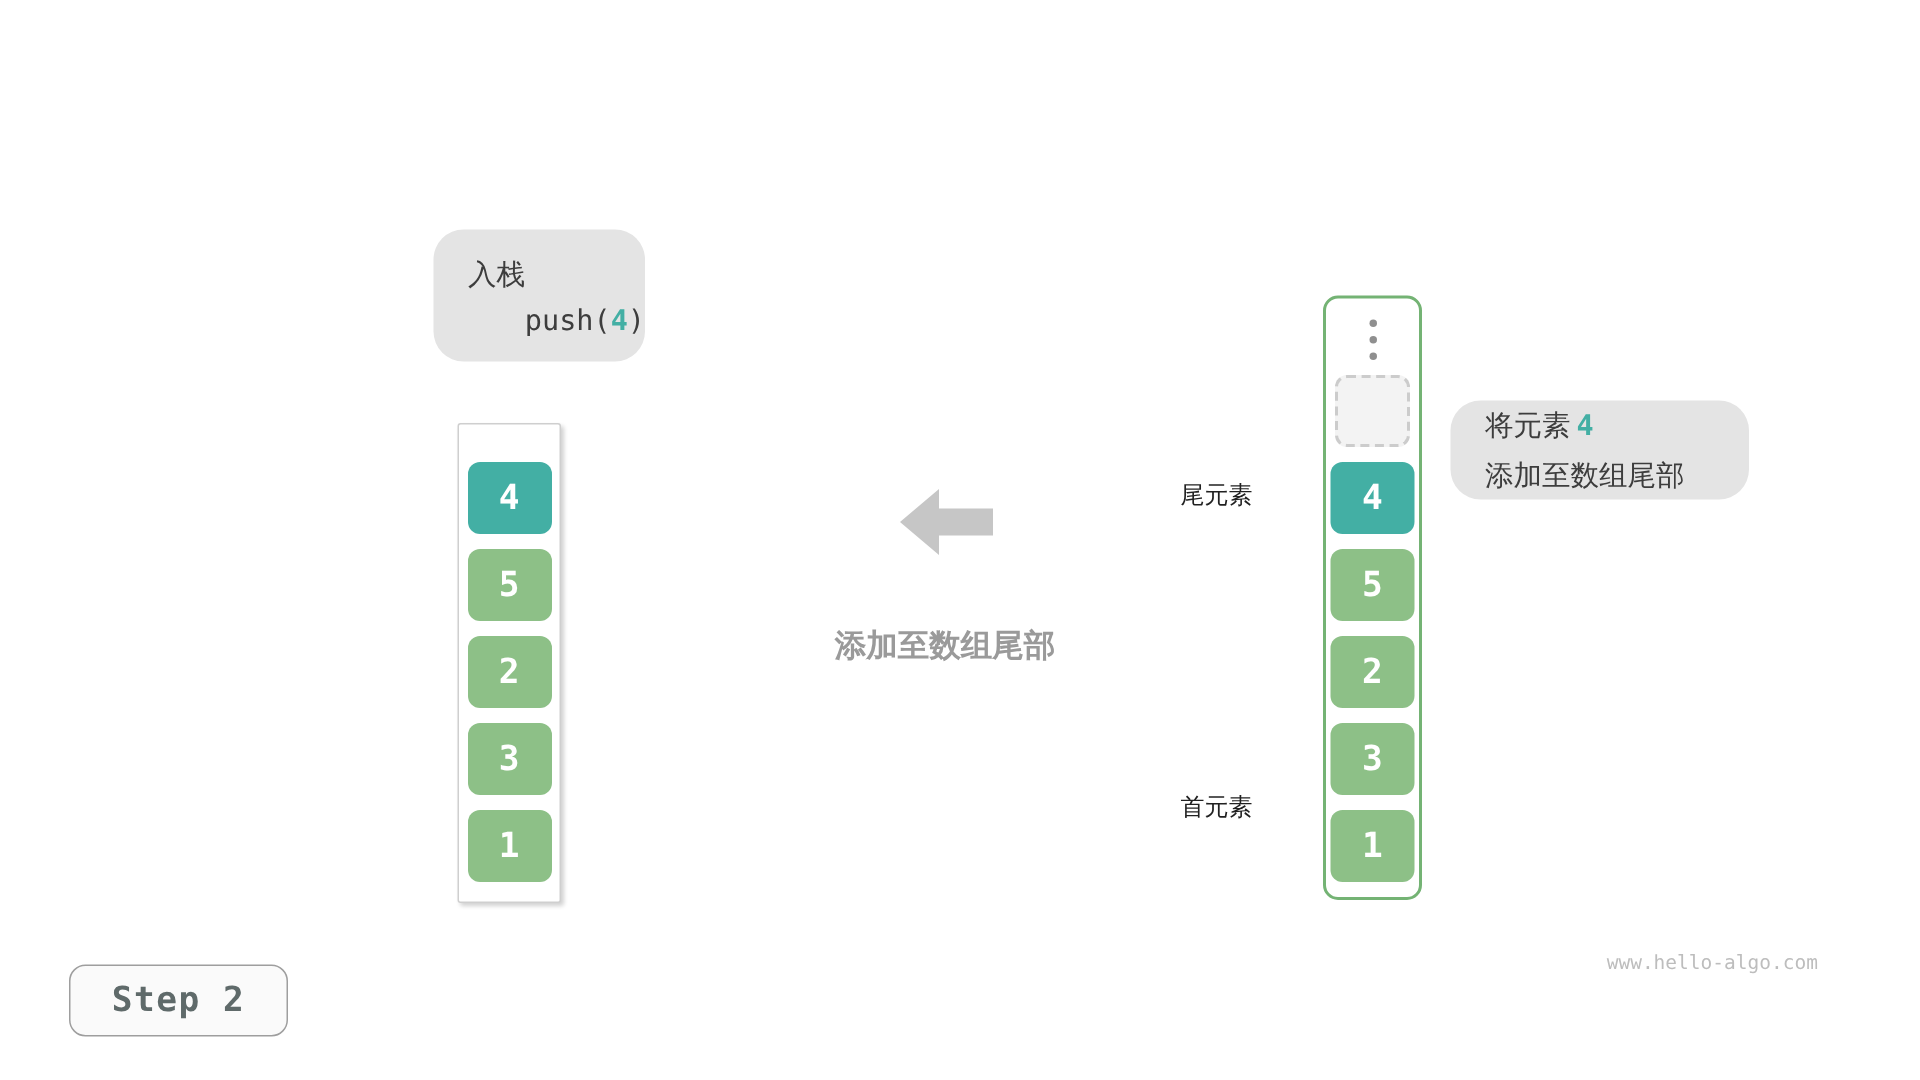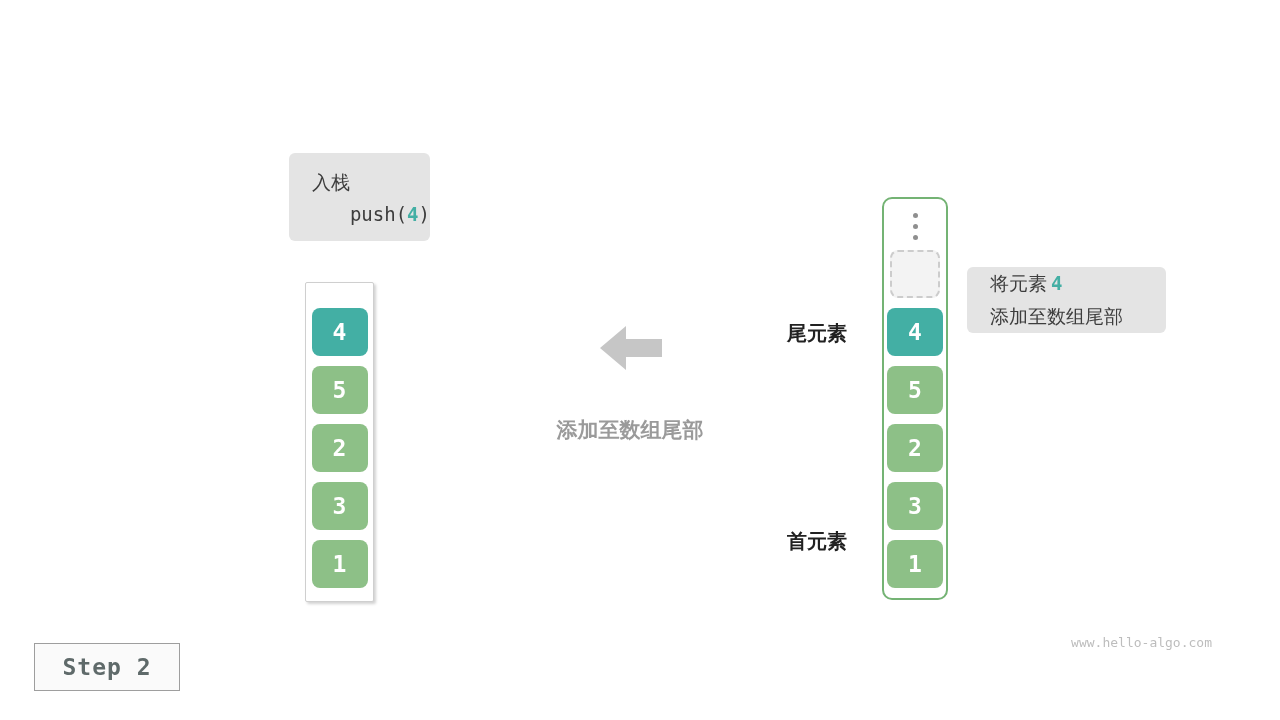--- a/index.html
+++ b/index.html
@@ -11,21 +11,21 @@
     background: #ffffff;
     overflow: hidden;
     font-family: "DejaVu Sans", "Liberation Sans", sans-serif;
   }
   .mono { font-family: "DejaVu Sans Mono", "Liberation Mono", monospace; text-align: right; }
 
   
   .bubble {
     position: absolute;
     background: var(--bubble-bg, #e4e4e4);
-    border-radius: 6px;
+    border-radius: 20px;
     display: flex;
     flex-direction: column;
     justify-content: center;
     gap: 7px;
     color: var(--text-dark, #3d3d3d);
     font-size: 19px;
     padding-left: 23px;
   }
   .push-bubble { left: 289px; top: 153px; width: 141px; height: 88px; }
   .note-bubble { left: 967px; top: 267px; width: 199px; height: 66px; }
@@ -89,46 +89,46 @@
   }
 
   .dots { display: flex; flex-direction: column; gap: 6px; padding-top: 2px; }
   .dots i {
     width: 5px; height: 5px; border-radius: 50%;
     background: var(--dots-gray, #8f8f8f); display: block;
   }
 
   .side-label {
     position: absolute;
-    font-size: 20px;
-    font-weight: bold;
+    font-size: 16px;
+    font-weight: normal;
     color: var(--label-dark, #212121);
   }
   .side-label.tail { left: 787px; top: 320px; }
   .side-label.head { left: 787px; top: 528px; }
 
   .arrow-wrap { position: absolute; left: 600px; top: 324px; width: 62px; height: 48px; color: var(--arrow-gray, #c6c6c6); }
 
   .mid-caption {
     position: absolute;
     left: 495px; top: 410px; width: 270px;
     text-align: center;
     font-size: 21px;
     font-weight: bold;
     line-height: 40px;
     color: var(--mid-gray, #9a9a9a);
   }
 
   .step-box {
     position: absolute;
-    left: 34px; top: 643px;
+    left: 46px; top: 643px;
     width: 146px; height: 48px;
     background: var(--step-bg, #fafafa);
     border: 1.5px solid var(--step-border, #9e9e9e);
-    border-radius: 0;
+    border-radius: 11px;
     display: flex; align-items: center; justify-content: center;
     font-family: "DejaVu Sans Mono", "Liberation Mono", monospace;
     font-weight: bold;
     font-size: 23px;
     letter-spacing: 1px;
     color: var(--step-text, #5f6a6a);
   }
 
   .watermark {
     position: absolute;

